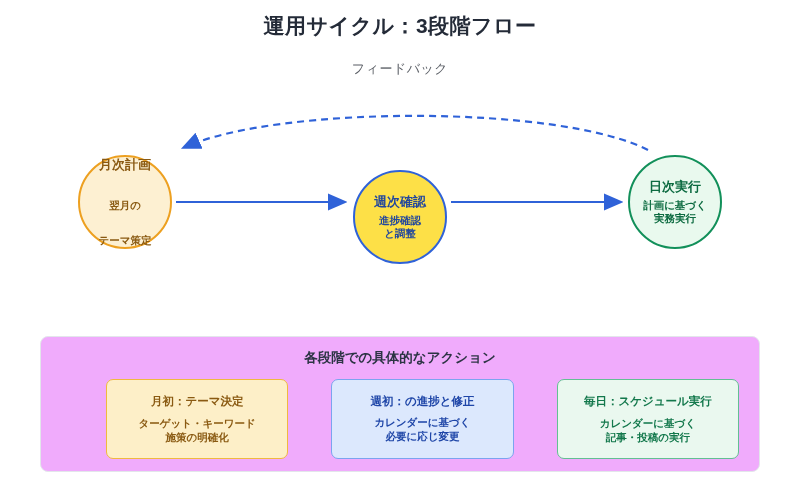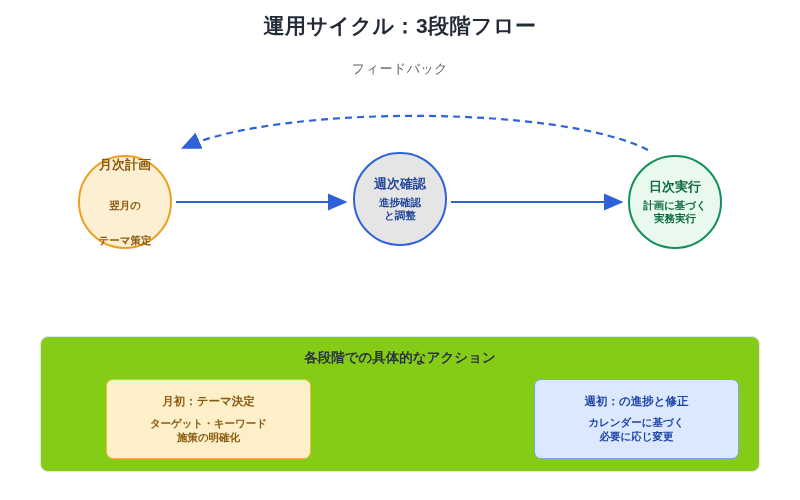--- a/index.html
+++ b/index.html
@@ -76,40 +76,40 @@
     font-weight: bold;
   }
   #node-plan {
     left: 78px; top: 155px;
     background: #fdf0d2;
     border: 2.5px solid #eda020;
     color: #8a5a12;
     justify-content: space-between;
   }
   #node-check {
-    left: 353px; top: 152px;
-    background: #e5e5e5;
+    left: 353px; top: 170px;
+    background: #fde047;
     border: 2.5px solid #2f62d8;
     color: #24489c;
   }
   #node-exec {
     left: 628px; top: 155px;
     background: #e9f9ee;
     border: 2.5px solid #12905a;
     color: #0d6b41;
   }
 
   
   #actions-panel {
     position: absolute;
     left: 40px; top: 336px;
     width: 720px;
     height: 136px;
     box-sizing: border-box;
-    background: #84cc16;
+    background: #f0abfc;
     border: 1px solid #e3e6eb;
     border-radius: 8px;
   }
   #panel-heading {
     position: absolute;
     left: 0; top: 12px;
     width: 100%;
     text-align: center;
     font-size: 13.5px;
     font-weight: bold;
@@ -214,17 +214,22 @@
         <div class="card-body">ターゲット・キーワード</div>
         <div class="card-body">施策の明確化</div>
       </div>
 
       <div class="action-card card-check">
         <div class="card-title">週初：の進捗と修正</div>
         <div class="card-body">カレンダーに基づく</div>
         <div class="card-body">必要に応じ変更</div>
       </div>
 
+      <div class="action-card card-exec">
+        <div class="card-title">毎日：スケジュール実行</div>
+        <div class="card-body">カレンダーに基づく</div>
+        <div class="card-body">記事・投稿の実行</div>
+      </div>
 
     </div>
   </div>
 
 </div>
 
 </body></html>

